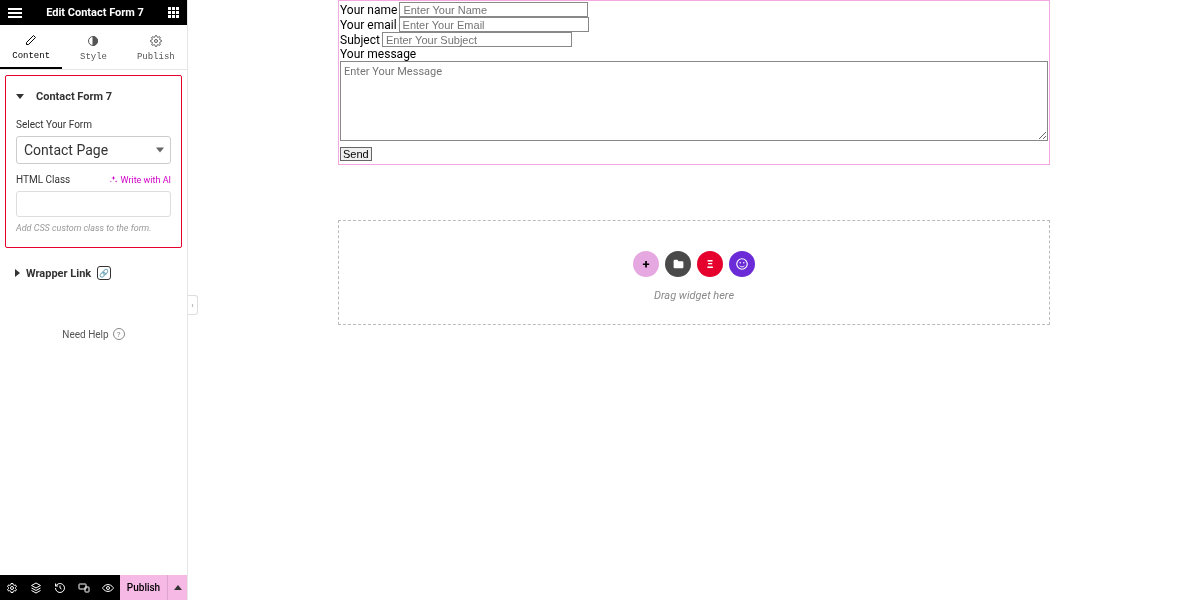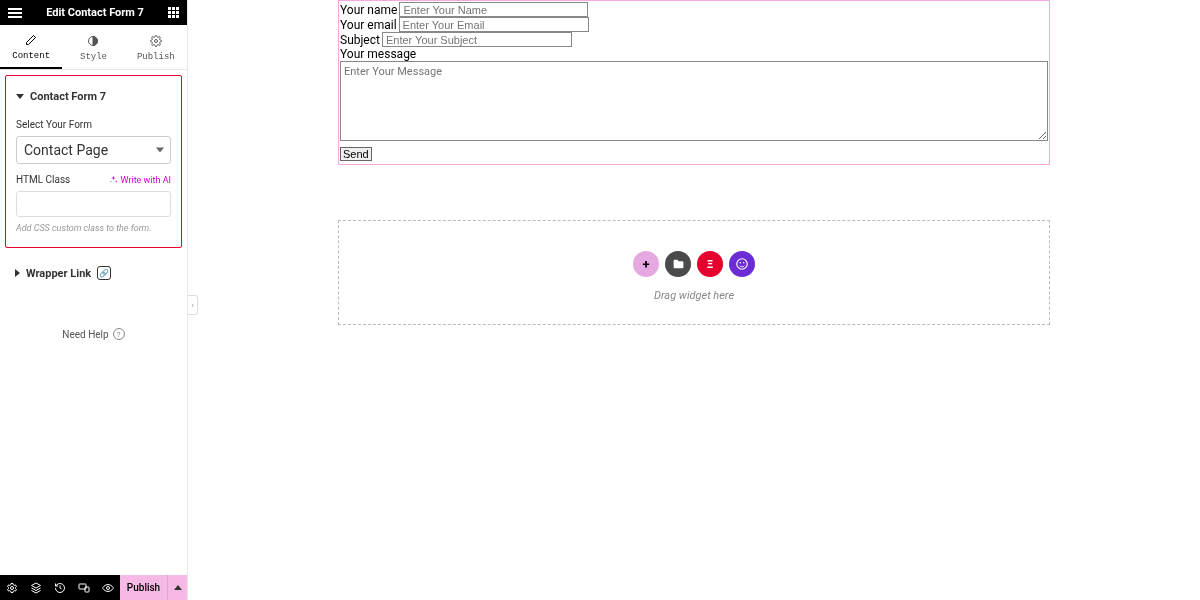--- a/index.html
+++ b/index.html
@@ -15,21 +15,21 @@
 .grid-icon { display: inline-grid; grid-template-columns: repeat(3,3px); grid-template-rows: repeat(3,3px); gap: 1px; cursor: pointer; }
 .grid-icon span { background: #fff; width: 3px; height: 3px; }
 
 .tabs { display: flex; border-bottom: 1px solid #e6e6e6; font-family: Liberation Mono, monospace; }
 .tab { flex: 1; display: flex; flex-direction: column; align-items: center; justify-content: center; padding: 8px 0 6px; cursor: pointer; font-size: 9px; color: #555; gap: 4px; }
 .tab.active { border-bottom: 2px solid #000; color: #000; }
 .tab-icon { width: 14px; height: 14px; display: inline-flex; align-items: center; justify-content: center; }
 
 .panel-body { flex: 1; padding: 5px; overflow: auto; }
 .section-card { border: 1px solid #e6002d; border-radius: 2px; padding: 8px 10px 14px; margin-bottom: 10px; }
-.section-head { display: flex; align-items: center; gap: 6px; font-size: 11px; font-weight: 700; cursor: pointer; padding: 6px 0; }
+.section-head { display: flex; align-items: center; gap: 12px; font-size: 11px; font-weight: 700; cursor: pointer; padding: 6px 0; }
 .caret { display:inline-block; width:0; height:0; border-left:4px solid transparent; border-right:4px solid transparent; border-top:5px solid #333; }
 .caret.right { border-top:4px solid transparent; border-bottom:4px solid transparent; border-left:5px solid #333; border-right:none; }
 .field-label { font-size: 10px; color: #333; margin: 10px 0 6px; display: flex; justify-content: space-between; align-items: center; }
 .ai-link { color: #d100c9; font-size: 9px; cursor: pointer; display: inline-flex; align-items: center; gap: 3px; }
 .select-box { width: 100%; border: 1px solid #ccc; border-radius: 3px; padding: 5px 20px 5px 7px; font-size: 14px; background: #fff; position: relative; cursor: pointer; }
 .select-caret { position: absolute; right: 6px; top: 50%; transform: translateY(-50%); width:0; height:0; border-left:4px solid transparent; border-right:4px solid transparent; border-top:5px solid #666; }
 .text-input { width: 100%; border: 1px solid #ddd; border-radius: 3px; padding: 6px; font-size: 10px; height: 26px; }
 .helper-text { font-size: 9px; color: #999; font-style: italic; margin-top: 6px; }
 
 .section-row { display: flex; align-items: center; gap: 6px; font-size: 11px; font-weight: 700; cursor: pointer; padding: 8px 10px; }

